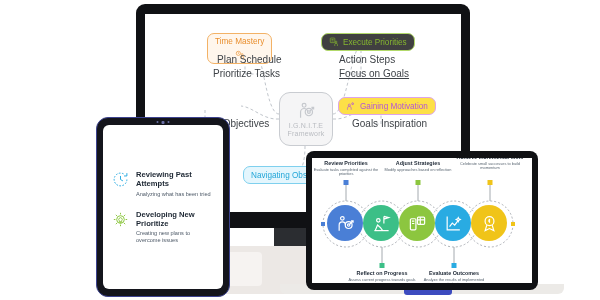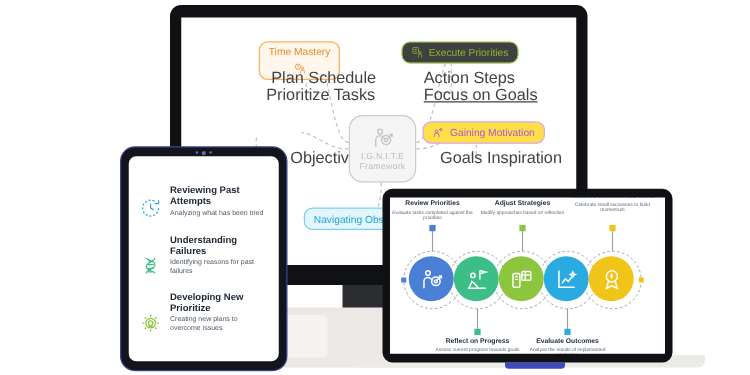--- a/index.html
+++ b/index.html
@@ -47,21 +47,21 @@
     padding: 3px 7px;
     border-radius: 7px;
     border: 1px solid;
     font-size: 8.2px;
     white-space: nowrap;
     z-index: 3;
   }
   .mm-node .mm-ico { width: 10px; height: 10px; flex: none; }
   .mm-sub {
     position: absolute;
-    font-size: 13px; color: #3f4348; white-space: nowrap; z-index: 3;
+    font-size: 10px; color: #3f4348; white-space: nowrap; z-index: 3;
   }
 
   .n-time   { left: 62px; top: 19px;  background:#fff6ec; border-color:#f3b266; color:#e98f2e;flex-direction:column; }
   .n-exec   { left: 176px; top: 19px; background:#404040; border-color:#b2d96a; color:#85b62f; }
   .n-goals  { left: 27px; top: 83px;  background:#ffeaf5; border-color:#f49ac8; color:#e8509c; }
   .n-motiv  { left: 193px; top: 83px; background:#fde047; border-color:#dda4ea; color:#b455d6; }
   .n-obst   { left: 98px; top: 152px; background:#e4f6fd; border-color:#7fd0ee; color:#23a6d8; }
 
   .s-plan   { left: 72px;  top: 40px; }
   .s-prio   { left: 68px;  top: 54px; }
@@ -94,21 +94,21 @@
   .tablet-screen {
     position: absolute; left: 6px; top: 7px; right: 6px; bottom: 7px;
     background: #ffffff; border-radius: 6px; overflow: hidden;
     display: flex; flex-direction: column; justify-content: center;
     gap: 12px; padding: 10px 9px;
   }
   .tab-dots { position: absolute; left: 50%; transform: translateX(-50%); top: 2.5px; display: flex; gap: 3px; }
   .tab-dots i { width: 2px; height: 2px; border-radius: 50%; background: #6a6fa5; display:block; }
   .tab-dots i.sq { width: 3px; height: 3px; border-radius: 1px; }
 
-  .t-item { display: flex; align-items: flex-end; gap: 7px; }
+  .t-item { display: flex; align-items: flex-start; gap: 7px; }
   .t-ico { width: 17px; height: 17px; flex: none; margin-top: 1px; }
   .t-txt .t-title { font-size: 7.6px; font-weight: bold; color: #1d2733; line-height: 1.2; }
   .t-txt .t-desc  { font-size: 5.6px; color: #4e5a68; margin-top: 2.5px; line-height: 1.2; }
 
   
   .laptop { position: absolute; left: 306px; top: 151px; width: 244px; height: 149px; z-index: 6; }
   .laptop-lid {
     position: absolute; left: 0; top: 0; width: 232px; height: 139px;
     background: #101114; border-radius: 8px; padding: 7px 6px;
   }
@@ -238,31 +238,20 @@
             <path d="M21 12a9 9 0 1 1-3.2-6.9" stroke-dasharray="2.4 2"></path>
             <path d="M12 7v5l3.4 2"></path>
               <path d="M21 3v4h-4"></path>
           </svg>
           <div class="t-txt">
             <div class="t-title">Reviewing Past Attempts</div>
             <div class="t-desc">Analyzing what has been tried</div>
           </div>
         </div>
 
-        <div class="t-item">
-          <svg class="t-ico" viewBox="0 0 24 24" fill="none" stroke="#3cbf87" stroke-width="1.4">
-            <path d="M17 3c0 5-10 5-10 10s10 5 10 8"></path>
-            <path d="M7 3c0 3 10 3 10 8s-10 5-10 10"></path>
-            <path d="M9 7h6M8.5 11h7M8.5 15h7M9 19h6"></path>
-          </svg>
-          <div class="t-txt">
-            <div class="t-title">Understanding Failures</div>
-            <div class="t-desc">Identifying reasons for past failures</div>
-          </div>
-        </div>
 
         <div class="t-item">
           <svg class="t-ico" viewBox="0 0 24 24" fill="none" stroke="#8cc63f" stroke-width="1.4">
             <path d="M12 2.6v2.2M12 19.2v2.2M21.4 12h-2.2M4.8 12H2.6M18.6 5.4l-1.6 1.6M7 17l-1.6 1.6M18.6 18.6L17 17M7 7 5.4 5.4"></path>
             <circle cx="12" cy="12" r="5.4"></circle>
             <path d="M10.3 13.6a2.4 2.4 0 1 1 3.4 0v1.6h-3.4zM10.6 16.6h2.8"></path>
           </svg>
           <div class="t-txt">
             <div class="t-title">Developing New Prioritize</div>
             <div class="t-desc">Creating new plans to overcome issues</div>

